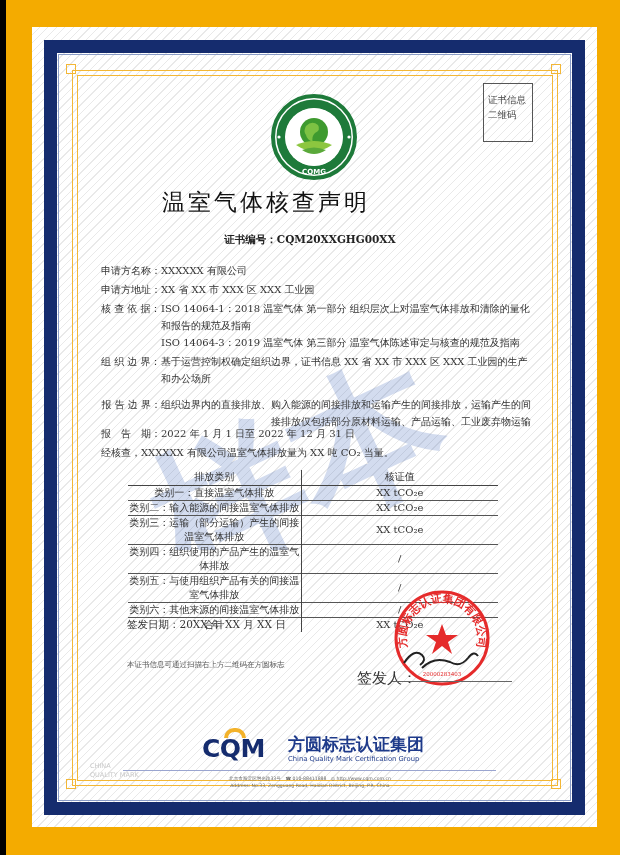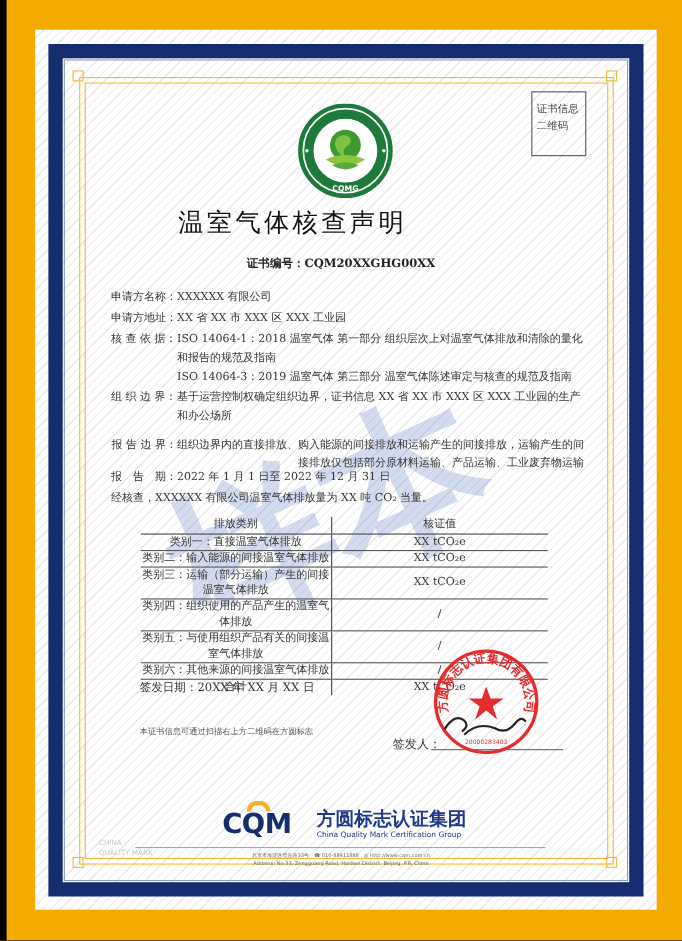--- a/index.html
+++ b/index.html
@@ -34,21 +34,21 @@
     font-size: 10px; color: #333; }
   table.em td, table.em th { font-weight: normal; height: 15px; padding: 0; line-height: 14px; text-align: center; }
   table.em tr { border-bottom: 1px solid #555; }
   table.em tr.head { border-bottom: 1.5px solid #444; }
   table.em tr:last-child { border-bottom: none; }
   table.em td.c1, table.em th.c1 { width: 173px; border-right: 1px solid #444; }
 
   .issue-date { position: absolute; left: 127px; top: 618px; font-size: 10.5px; color: #333; }
   .note { position: absolute; left: 127px; top: 658px; font-size: 7.5px; line-height: 13px; color: #555; }
   .note .link { color: #1a3aa8; }
-  .signer { position: absolute; left: 357px; top: 669px; font-size: 11px; color: #333; }
+  .signer { position: absolute; left: 357px; top: 669px; font-size: 15px; color: #333; }
   .signline { position: absolute; left: 392px; top: 681px; width: 120px; border-top: 1px solid #666; }
 
   .stamp { position: absolute; left: 392px; top: 588px; width: 100px; height: 100px; }
 
   .wm-cn { position: absolute; left: 100px; top: 330px; width: 400px; height: 220px; opacity: 0.22; pointer-events: none; }
 
   .logo { position: absolute; left: 202px; top: 728px; }
   .logo-mark { position: absolute; left: 0; top: 6px; font-family: "DejaVu Sans", sans-serif; font-weight: bold;
     font-size: 25px; color: #152c6e; letter-spacing: -0.5px; }
   .logo-arc { position: absolute; left: 22px; top: 0; width: 22px; height: 10px; border: 4px solid #f3b22a;

